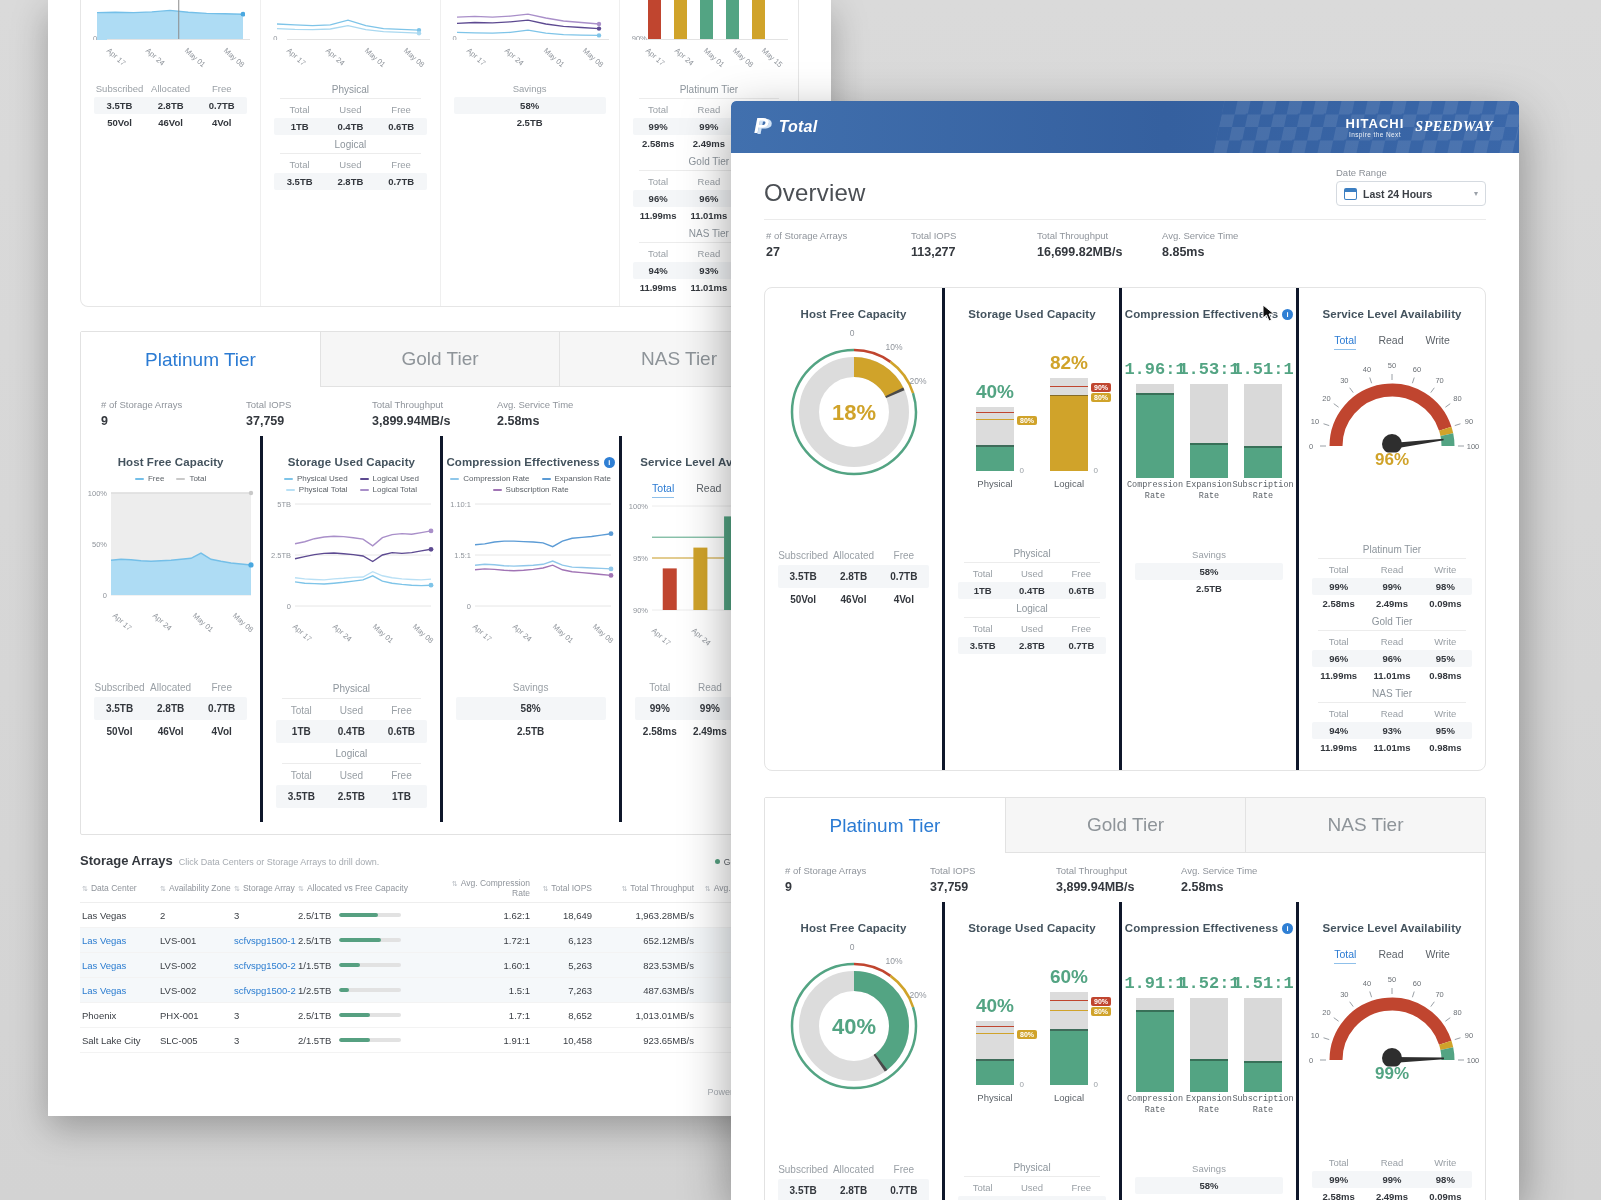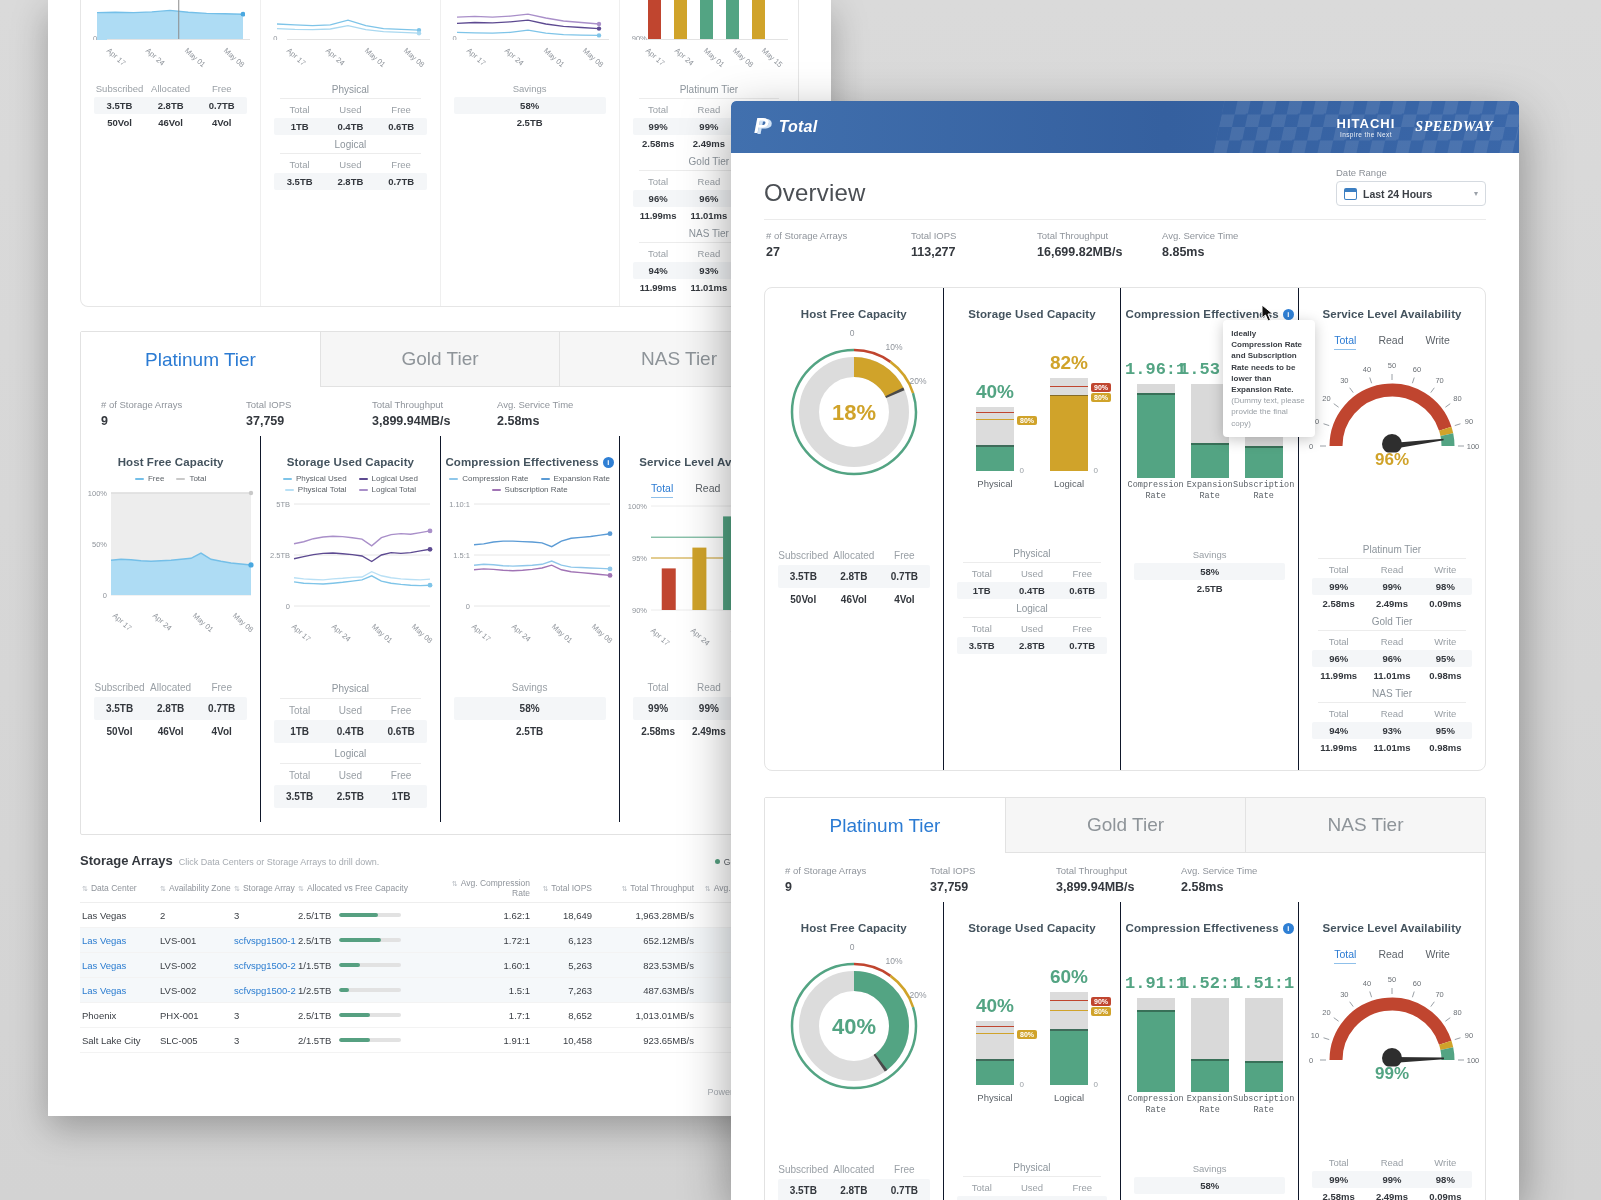--- a/index.html
+++ b/index.html
@@ -10,21 +10,21 @@
   .win-back { left:48px; top:0; width:783px; height:1116px; box-shadow:0 12px 34px rgba(0,0,0,.28); }
   .win-front { left:731px; top:101px; width:788px; height:1099px; box-shadow:0 16px 50px rgba(0,0,0,.38); border-radius:5px 5px 0 0; z-index:10; overflow:hidden; }
 
   
   .fw-header { height:52px; background:linear-gradient(90deg,#4170ae 0%,#35609f 55%,#3a67a9 100%); display:flex; align-items:center; justify-content:space-between; padding:0 26px; position:relative; overflow:hidden; border-radius:5px 5px 0 0; }
   .fw-header .checkers { position:absolute; right:0; top:0; bottom:0; width:300px; background:conic-gradient(rgba(255,255,255,.09) 0 25%, transparent 0 50%, rgba(255,255,255,.09) 0 75%, transparent 0) 0 0/26px 26px; transform:skewX(-12deg); pointer-events:none; }
   .pp-logo { display:flex; align-items:center; gap:7px; z-index:2; }
   .pp-mark { font-style:italic; font-weight:bold; font-size:22px; color:#cfe2f6; position:relative; }
   .pp-mark b { position:absolute; left:-3px; top:-1px; color:#fff; }
   .pp-word { color:#fff; font-weight:bold; font-style:italic; font-size:16px; letter-spacing:.2px; }
-  .brand-right { display:flex; align-items:center; gap:20px; z-index:2; }
+  .brand-right { display:flex; align-items:center; gap:11px; z-index:2; }
   .hitachi { text-align:center; color:#fff; }
   .hitachi .h1 { font-weight:bold; font-size:13px; letter-spacing:1px; }
   .hitachi .h2 { font-size:6.5px; letter-spacing:.4px; opacity:.9; }
   .speedway { color:#fff; font-family:"Liberation Serif", serif; font-style:italic; font-weight:900; font-size:14px; letter-spacing:.5px; }
 
   .fw-body { padding:0 33px; position:relative; }
   .title-row { display:flex; justify-content:space-between; align-items:flex-start; margin-top:26px; }
   .page-title { font-size:24px; font-weight:400; color:#4b4f54; letter-spacing:.2px; }
   .dr-block { margin-top:-12px; text-align:left; }
   .dr-label { font-size:9.5px; color:#8b9097; margin-bottom:3px; }
@@ -33,21 +33,21 @@
   .dr-value { font-size:10.5px; font-weight:bold; color:#3a3e44; flex:1; }
   .dr-chev { font-size:8px; color:#9aa0a8; }
 
   .metrics { display:grid; grid-template-columns:145px 126px 125px 1fr; border-top:1px solid #ebebeb; margin-top:12px; padding:10px 2px 8px; }
   .metric .lab { font-size:9.5px; color:#8f949b; margin-bottom:4px; }
   .metric .val { font-size:12.5px; font-weight:bold; color:#34383e; }
 
   .card { border:1px solid #e4e4e4; border-radius:8px; margin-top:20px; }
   .grid4 { display:grid; grid-template-columns:1fr 1fr 1fr 1fr; }
   .grid4 > .gcol { padding:20px 0 14px; position:relative; }
-  .grid4 > .gcol + .gcol { border-left:1px solid #0f172a; }
+  .grid4 > .gcol + .gcol { border-left:3px solid #0f172a; }
   .chart-title { font-size:11.5px; font-weight:bold; color:#44535e; text-align:center; letter-spacing:.1px; }
   .chart-zone { height:212px; position:relative; display:flex; flex-direction:column; align-items:center; }
   .chart-zone.short { height:190px; }
 
   
   .mt { font-size:10px; text-align:center; padding:0 13px; }
   .mt-title { color:#8d959c; padding:3px 0 4px; border-bottom:1px solid #ececec; margin:2px 6px 2px; }
   .mt-head { display:grid; color:#9aa0a6; padding:4px 0; }
   .mt-row { display:grid; color:#33373d; font-weight:bold; padding:6px 0; border-radius:2px; }
   .mt-row.shade { background:#f4f6f8; }
@@ -791,24 +791,20 @@
               <div class="ratiobar">
                 <div class="rval" style="color:#53a483">1.51:1</div>
                 <div class="track">
                   <div class="fill" style="height: 34%; background: rgb(83, 164, 131);"></div>
                 </div>
                 <div class="rlab">Subscription
 Rate</div>
               </div>
             </div>
           </div>
-        <div class="tooltip" style="top:32px; left:102px;">
-          <span class="t1">Ideally Compression Rate and Subscription Rate needs to be lower than Expansion Rate.</span><br>
-          <span class="t2">(Dummy text, please provide the final copy)</span>
-        </div>
         <svg class="cursor-arrow" style="top:16px; left:140px;" width="13" height="18" viewBox="0 0 13 18">
             <polygon points="1,1 1,14 4.5,11 7,17 9.5,16 7,10 12,10" fill="#111" stroke="#fff" stroke-width="1"></polygon>
           </svg>
         <div class="mt compact" style="margin-top:14px;">
             <div class="mt-head" style="grid-template-columns: repeat(1, 1fr);">
               <span>Savings</span>
             </div>
             <div class="mt-row shade" style="grid-template-columns: repeat(1, 1fr);">
               <span>58%</span>
             </div>

